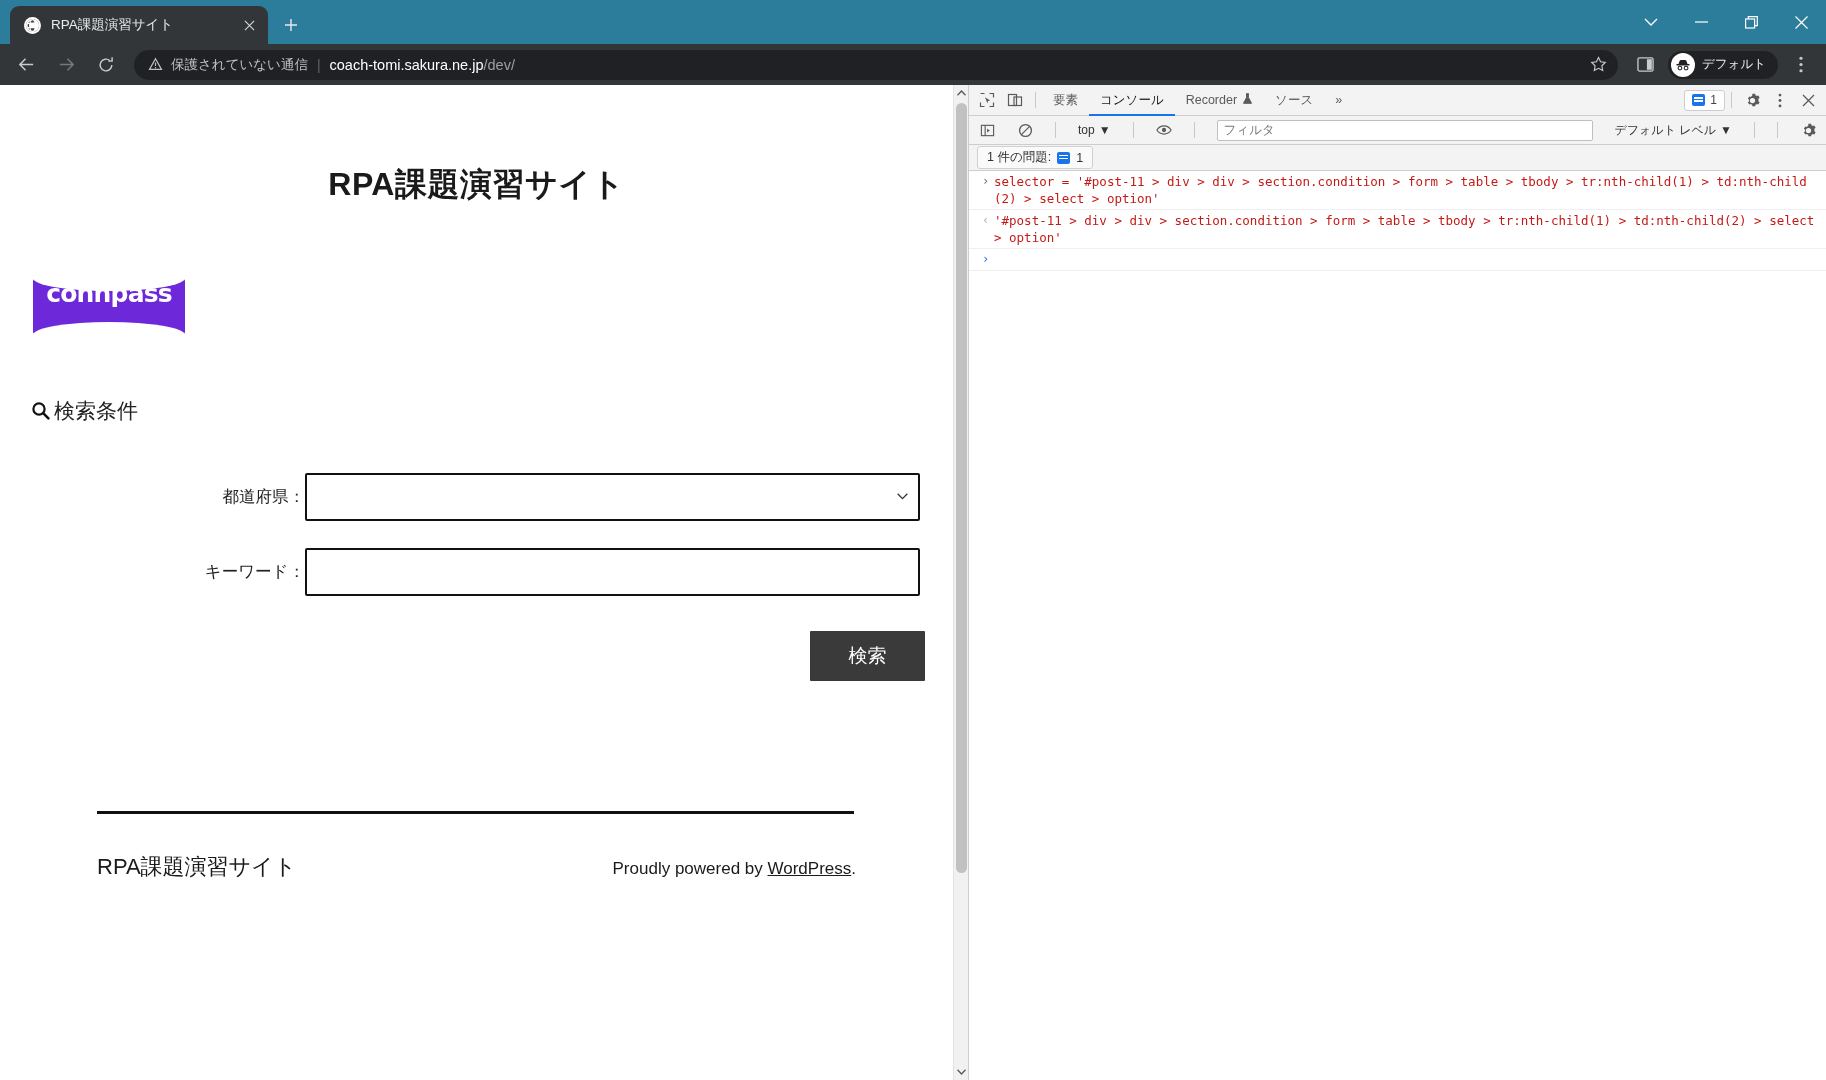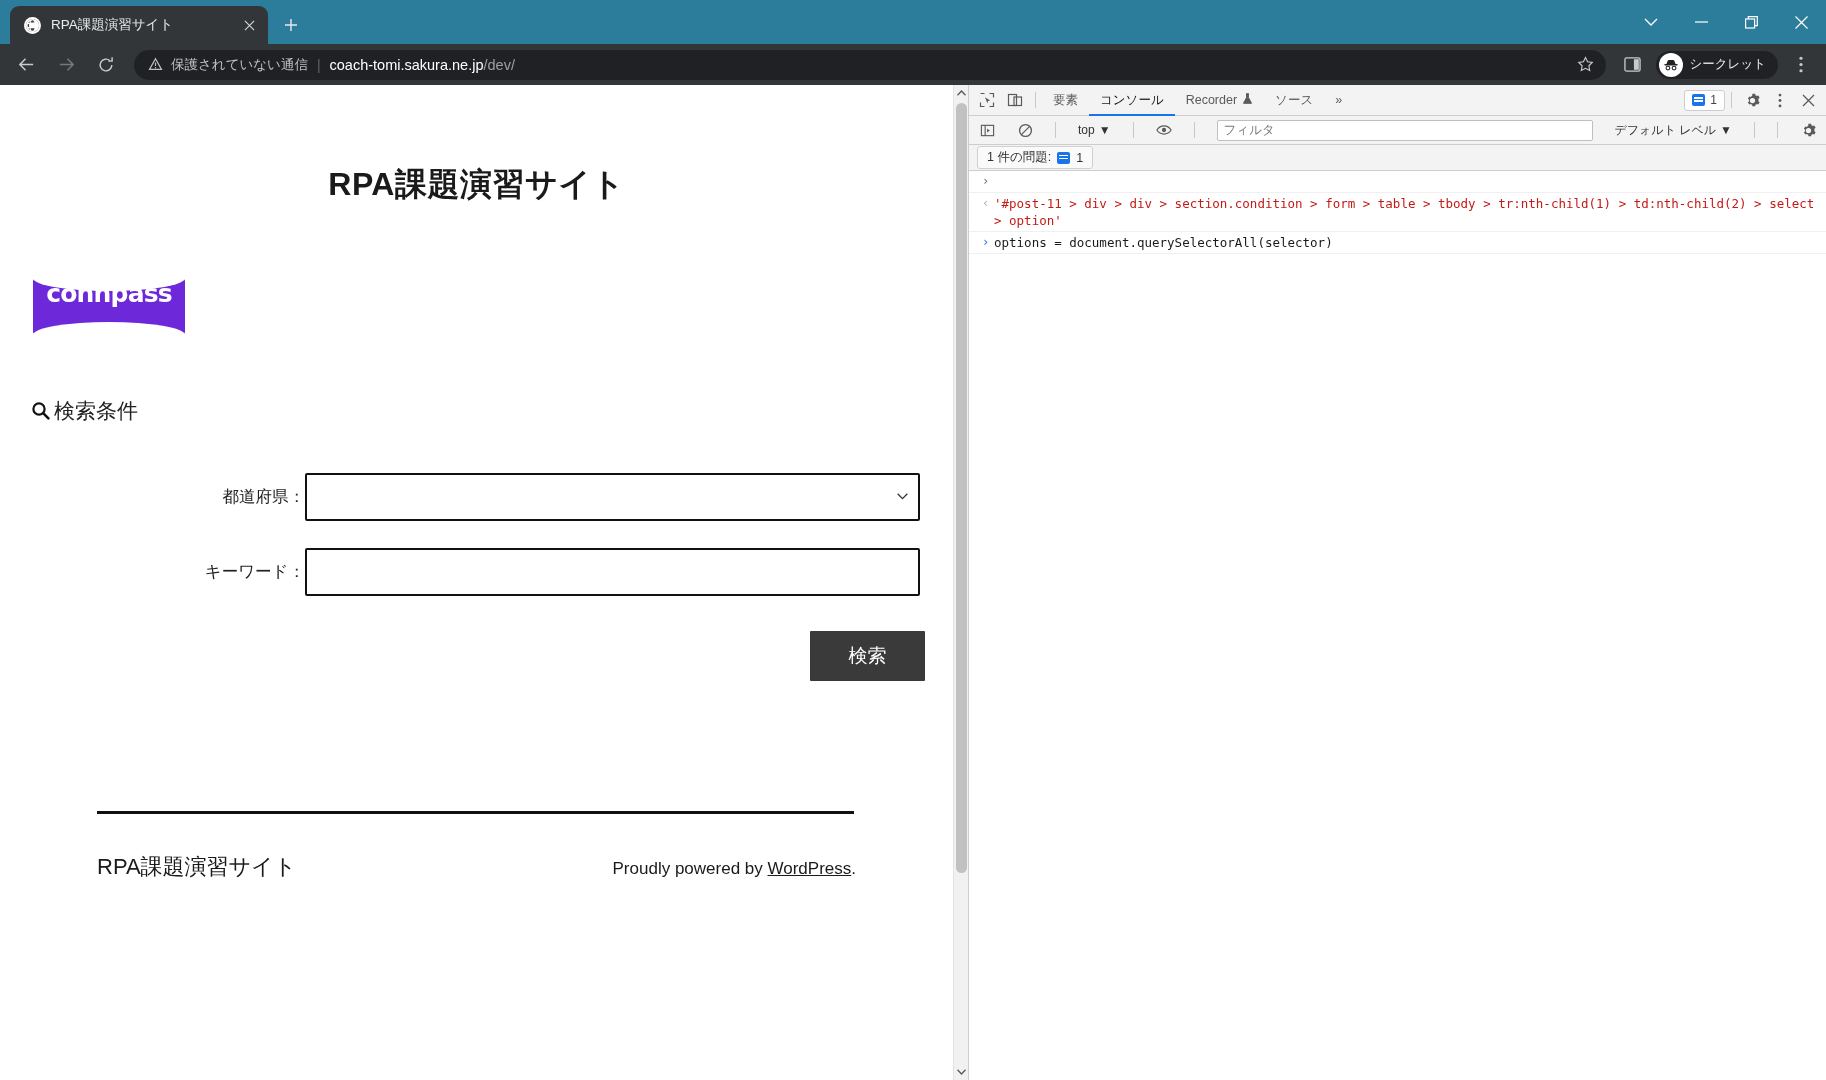--- a/index.html
+++ b/index.html
@@ -344,21 +344,21 @@
       <span class="incog-avatar">
         <svg width="18" height="18" viewBox="0 0 20 20">
             <path d="M5 9l1.3-3.6a1.6 1.6 0 011.5-1h4.4a1.6 1.6 0 011.5 1L15 9z" fill="#202124"></path>
             <rect x="2.6" y="9" width="14.8" height="1.6" rx="0.8" fill="#202124"></rect>
             <circle cx="6.6" cy="13.4" r="2.7" fill="#202124"></circle>
             <circle cx="13.4" cy="13.4" r="2.7" fill="#202124"></circle>
             <circle cx="6.6" cy="13.4" r="1.5" fill="#fff"></circle>
             <circle cx="13.4" cy="13.4" r="1.5" fill="#fff"></circle>
           </svg>
       </span>
-      <span class="incog-label">シークレット</span>
+      <span class="incog-label">デフォルト</span>
     </div>
 
     <div class="tb-btn">
       <svg width="4" height="17" viewBox="0 0 4 18">
           <circle cx="2" cy="2.4" r="1.7" fill="currentColor"></circle>
           <circle cx="2" cy="9" r="1.7" fill="currentColor"></circle>
           <circle cx="2" cy="15.6" r="1.7" fill="currentColor"></circle>
         </svg>
     </div>
   </div>
@@ -543,25 +543,25 @@
         <div class="issuebar-chip">
           <span>1 件の問題:</span>
           <span class="issue-sq"></span>
           <span>1</span>
         </div>
       </div>
 
       <div class="console-body">
         <div class="c-line">
           <span class="c-gutter input">›</span>
+          <span class="c-text str">selector = '#post-11 &gt; div &gt; div &gt; section.condition &gt; form &gt; table &gt; tbody &gt; tr:nth-child(1) &gt; td:nth-child(2) &gt; select &gt; option'</span>
         </div>
         <div class="c-line">
           <span class="c-gutter output">‹</span>
           <span class="c-text str">'#post-11 &gt; div &gt; div &gt; section.condition &gt; form &gt; table &gt; tbody &gt; tr:nth-child(1) &gt; td:nth-child(2) &gt; select &gt; option'</span>
         </div>
         <div class="c-line">
           <span class="c-gutter prompt">›</span>
-          <span class="c-text code">options = document.querySelectorAll(selector)</span>
         </div>
       </div>
     </div>
   </div>
 </div>
 
 </body></html>

